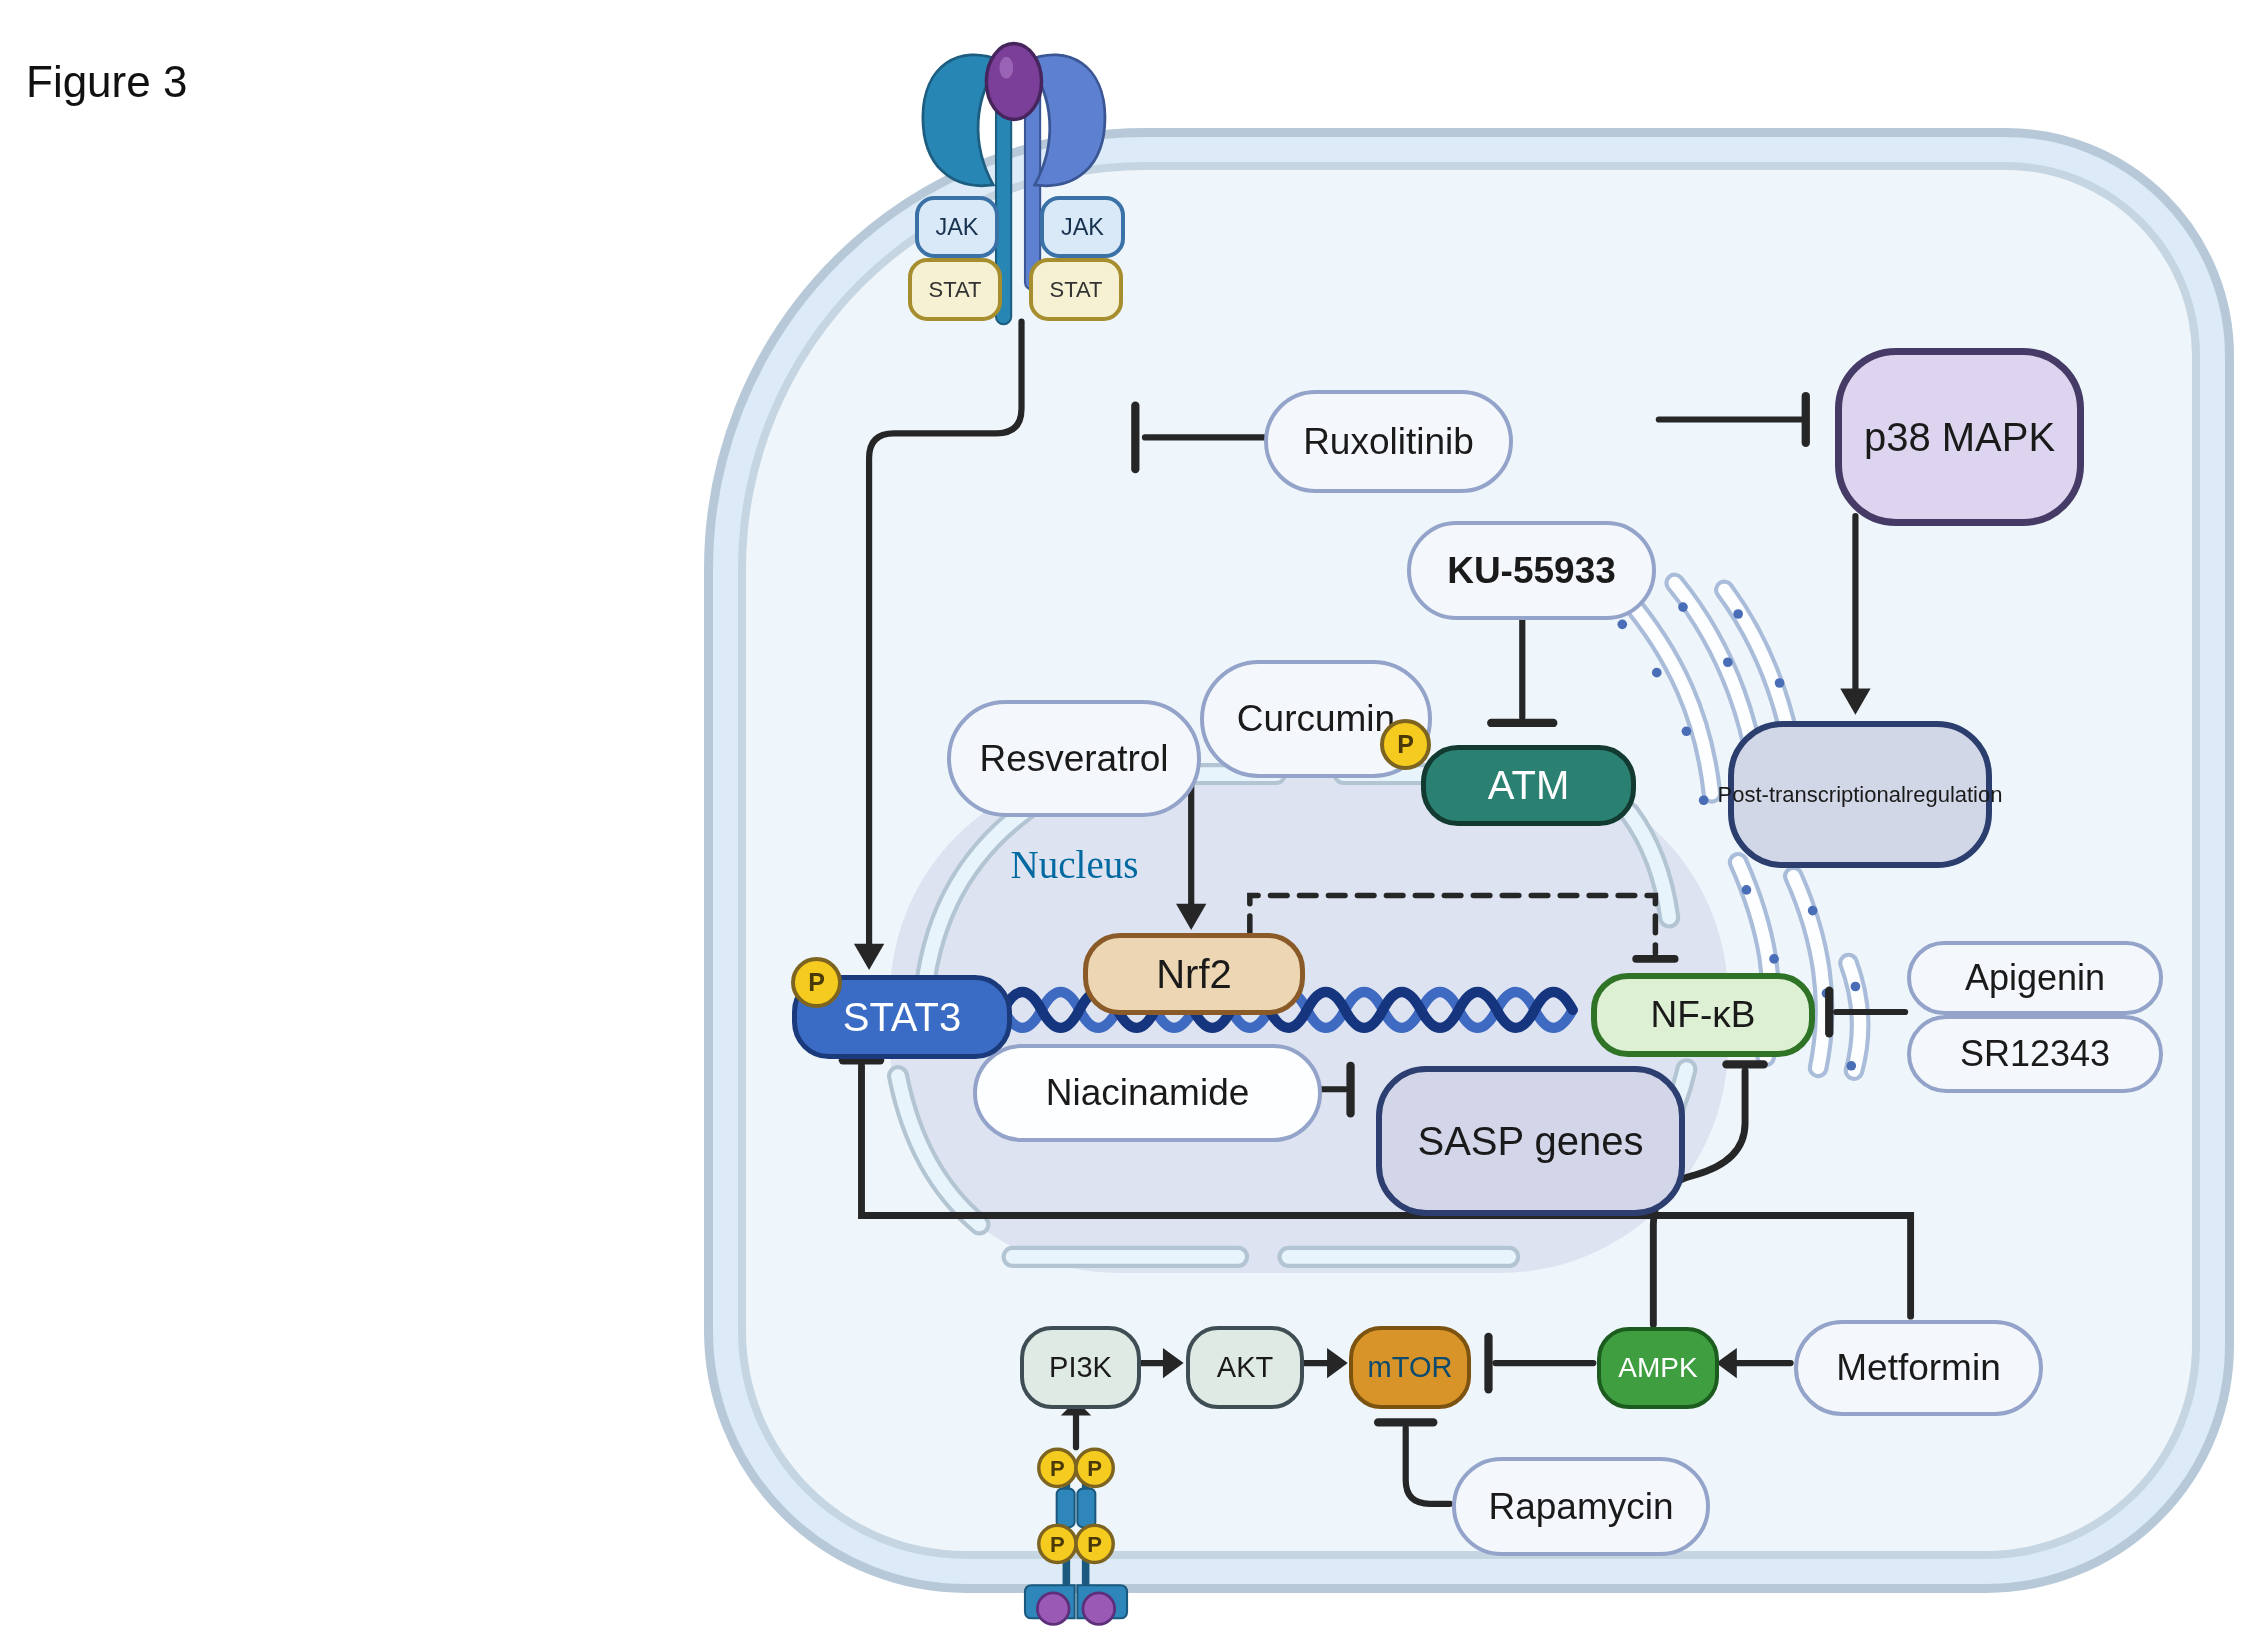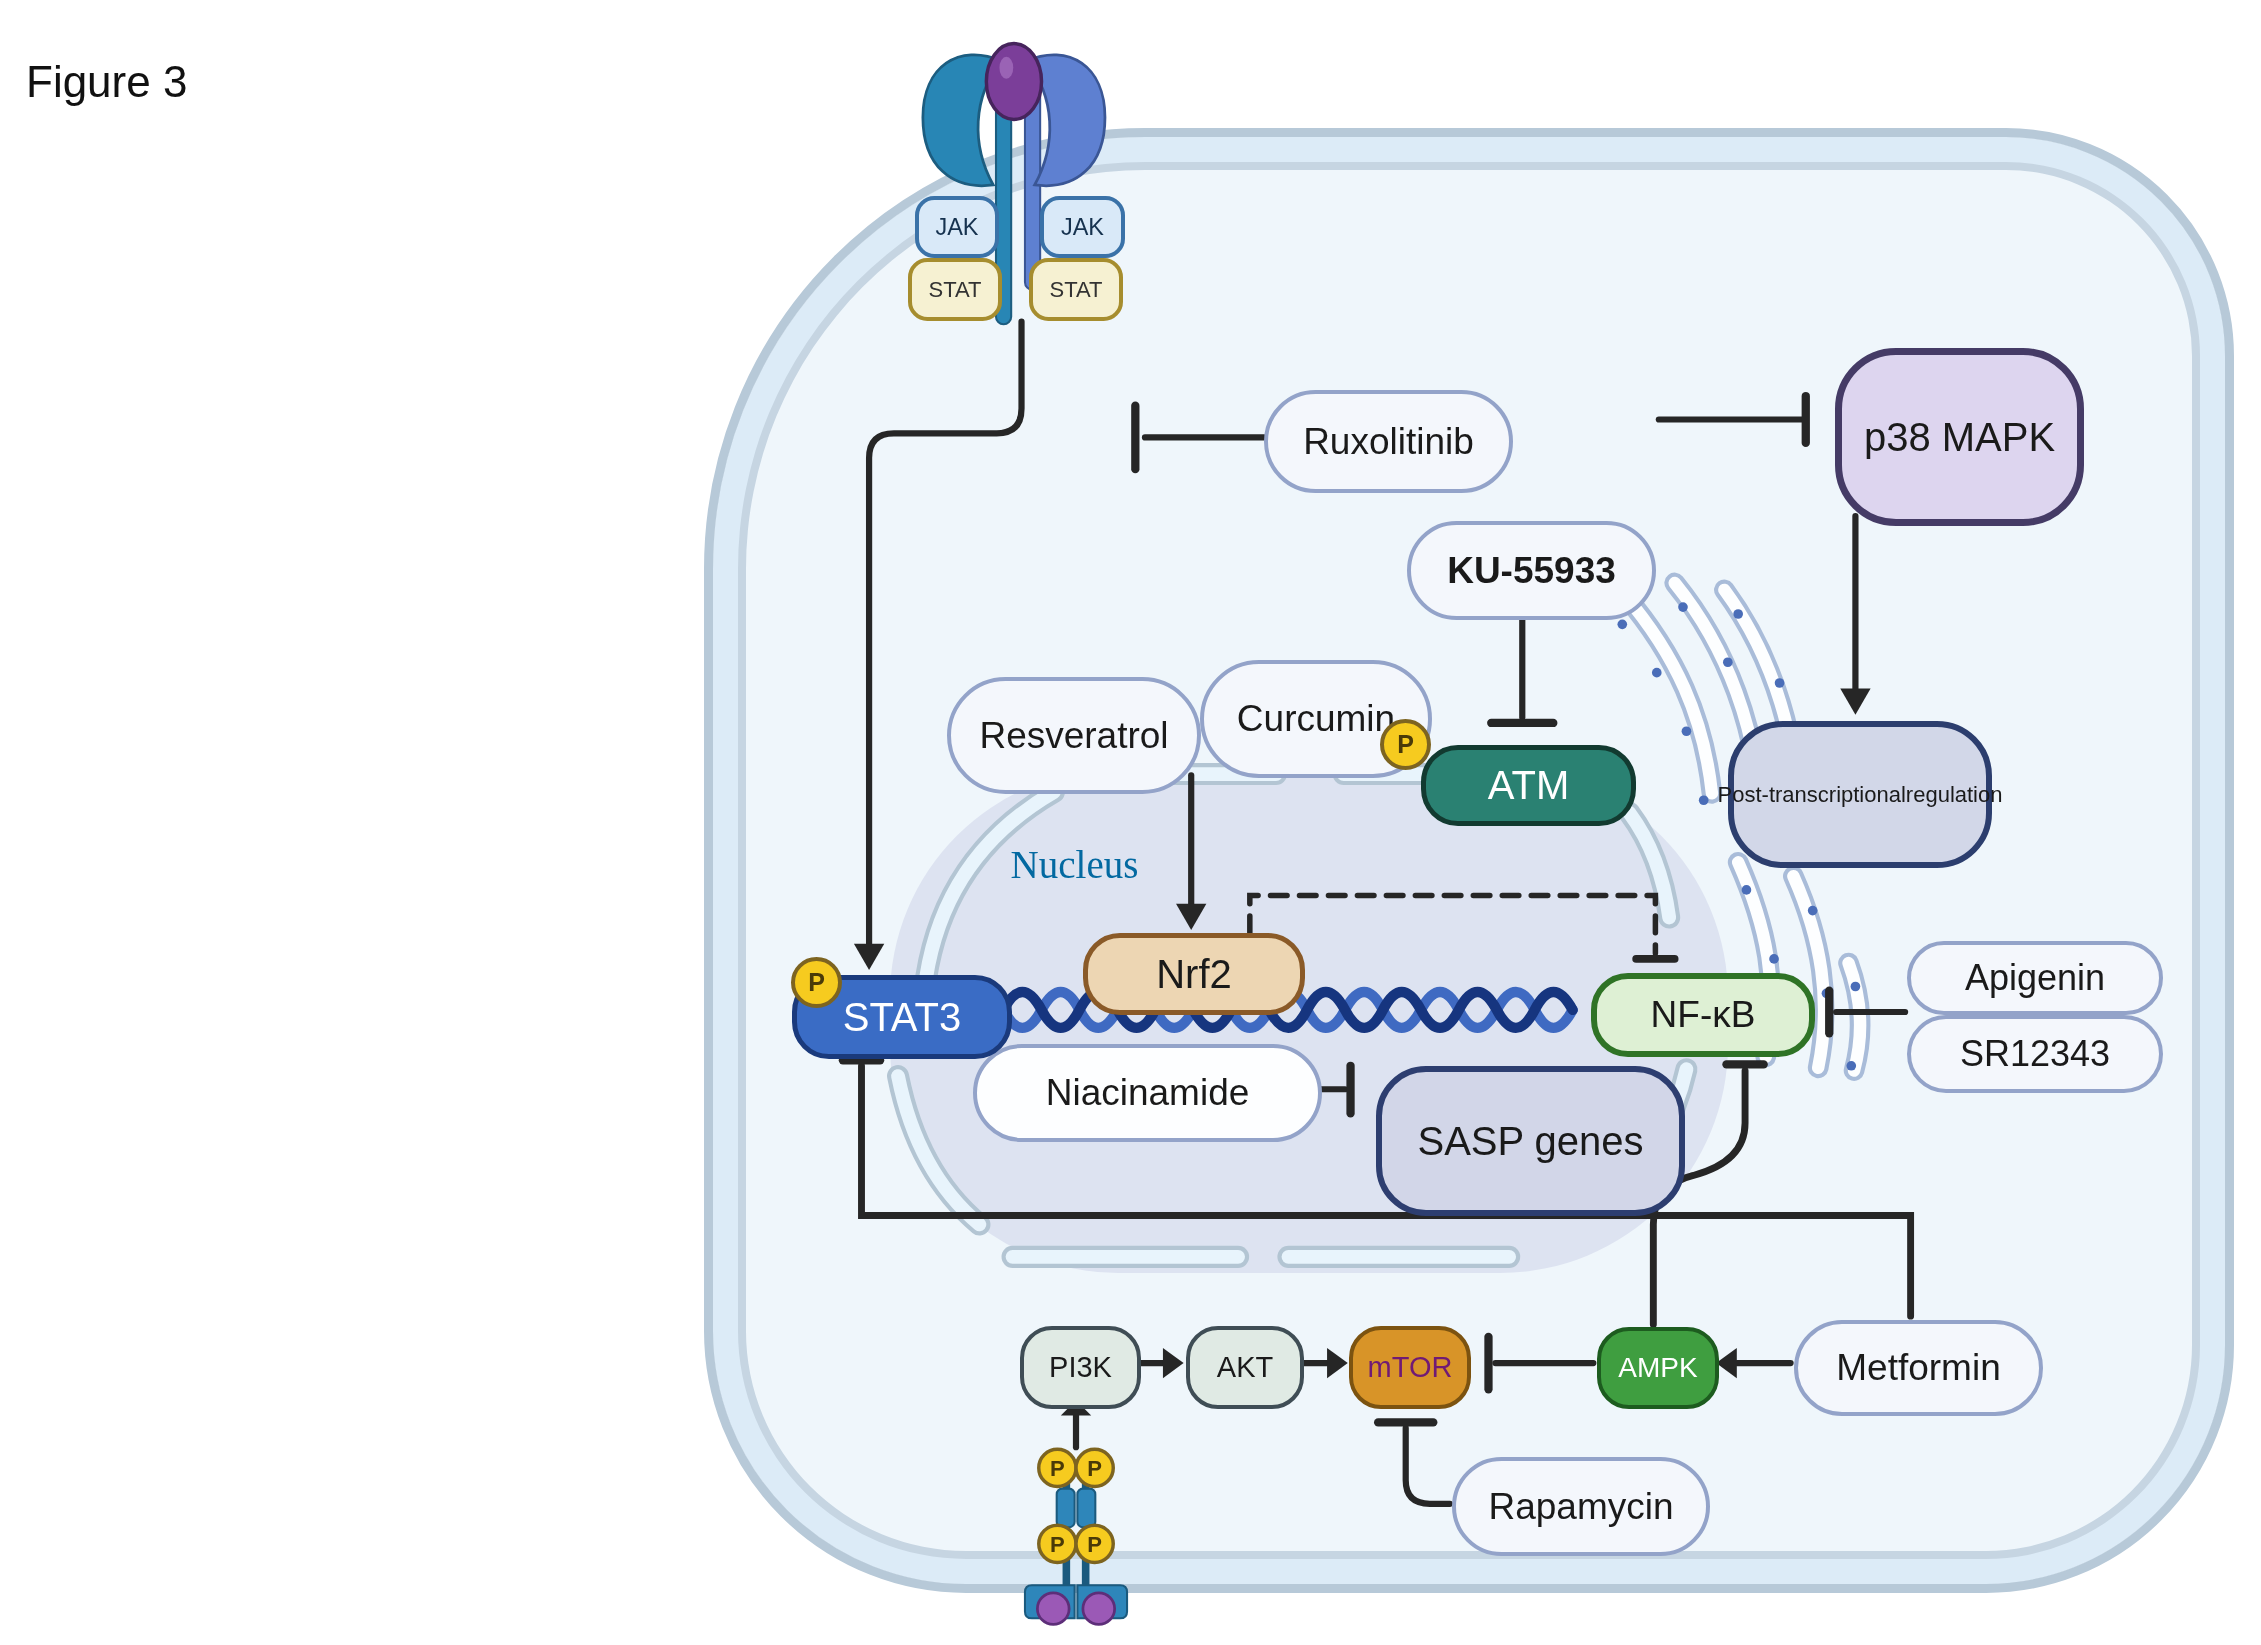--- a/index.html
+++ b/index.html
@@ -225,41 +225,41 @@
 
   <div id="nucleus-label" class="abs ctr">Nucleus</div>
 
   <div class="abs ctr" style="left:915px;top:196px;width:76px;height:54px;background:#d9e9f8;border:4.8px solid #3a72a8;border-radius:19.3px;font-size:23.5px;color:#16324f;">JAK</div>
   <div class="abs ctr" style="left:1040px;top:196px;width:77px;height:54px;background:#d9e9f8;border:4.8px solid #3a72a8;border-radius:19.3px;font-size:23.5px;color:#16324f;">JAK</div>
   <div class="abs ctr" style="left:908px;top:258px;width:86px;height:55px;background:#f6f1d2;border:4.8px solid #a68d2e;border-radius:19.3px;font-size:22px;color:#333;">STAT</div>
   <div class="abs ctr" style="left:1029px;top:258px;width:86px;height:55px;background:#f6f1d2;border:4.8px solid #a68d2e;border-radius:19.3px;font-size:22px;color:#333;">STAT</div>
 
   <div class="abs ctr drug" style="left:1264px;top:390px;width:241px;height:95px;">Ruxolitinib</div>
   <div class="abs ctr drug" style="left:1407px;top:521px;width:241px;height:91px;font-weight:bold;">KU-55933</div>
-  <div class="abs ctr drug" style="left:947px;top:677px;width:246px;height:109px;">Resveratrol</div>
+  <div class="abs ctr drug" style="left:947px;top:700px;width:246px;height:109px;">Resveratrol</div>
   <div class="abs ctr drug" style="left:1200px;top:660px;width:224px;height:110px;">Curcumin</div>
   <div class="abs ctr drug" style="left:1907px;top:941px;width:248px;height:66px;font-size:36px;">Apigenin</div>
   <div class="abs ctr drug" style="left:973px;top:1044px;width:341px;height:90px;background:#fdfeff;">Niacinamide</div>
   <div class="abs ctr drug" style="left:1907px;top:1015px;width:248px;height:70px;font-size:36px;">SR12343</div>
   <div class="abs ctr drug" style="left:1794px;top:1320px;width:241px;height:88px;">Metformin</div>
   <div class="abs ctr drug" style="left:1452px;top:1457px;width:250px;height:91px;">Rapamycin</div>
 
   <div class="abs ctr node" style="left:1835px;top:348px;width:235px;height:164px;background:#ddd5ef;border:7px solid #453b66;border-radius:61px;font-size:40px;">p38 MAPK</div>
   <div class="abs node ctr" style="left:1728px;top:721px;width:252px;height:135px;background:#d2d7e8;border:6.2px solid #2c3e6e;border-radius:55px;line-height:1.18;font-size:22px;">
     <span>Post-</span>
     <span>transcriptional</span>
     <span>regulation</span>
   </div>
   <div class="abs ctr node" style="left:1421px;top:745px;width:205px;height:71px;background:#2a8172;border:5.5px solid #123a30;border-radius:37px;font-size:40px;color:#fff;">ATM</div>
   <div class="abs ctr node" style="left:1083px;top:933px;width:212px;height:72px;background:#edd6b3;border:5.5px solid #8a5a28;border-radius:37px;font-size:40px;">Nrf2</div>
   <div class="abs ctr node" style="left:792px;top:975px;width:210px;height:74px;background:#3a6cc5;border:5.5px solid #1a3a7c;border-radius:37px;font-size:40px;color:#fff;">STAT3</div>
   <div class="abs ctr node" style="left:1591px;top:973px;width:212px;height:72px;background:#def0d4;border:6.2px solid #2f7326;border-radius:37px;font-size:37px;">NF-κB</div>
   <div class="abs ctr node" style="left:1376px;top:1066px;width:297px;height:138px;background:#d2d6e8;border:6.2px solid #2d3e70;border-radius:50px;font-size:40px;">SASP genes</div>
   <div class="abs ctr node small-enzyme" style="left:1020px;top:1326px;width:113px;height:75px;background:#e0eae4;border:4.8px solid #3f4d55;">PI3K</div>
   <div class="abs ctr node small-enzyme" style="left:1186px;top:1326px;width:110px;height:75px;background:#e0eae4;border:4.8px solid #3f4d55;">AKT</div>
-  <div class="abs ctr node small-enzyme" style="left:1349px;top:1326px;width:114px;height:75px;background:#d89428;border:4.8px solid #7c5310;color:#701a75;">mTOR</div>
+  <div class="abs ctr node small-enzyme" style="left:1349px;top:1326px;width:114px;height:75px;background:#d89428;border:4.8px solid #7c5310;color:#0c4a6e;">mTOR</div>
   <div class="abs ctr node small-enzyme" style="left:1597px;top:1327px;width:114px;height:74px;background:#3f9e40;border:4.8px solid #1d5c1f;color:#fff;font-size:28px;">AMPK</div>
 
   <div class="abs ctr p-badge" style="left:791px;top:957px;width:43px;height:43px;">P</div>
   <div class="abs ctr p-badge" style="left:1380px;top:719px;width:43px;height:43px;">P</div>
 
 </div>
 
 
 </body></html>

